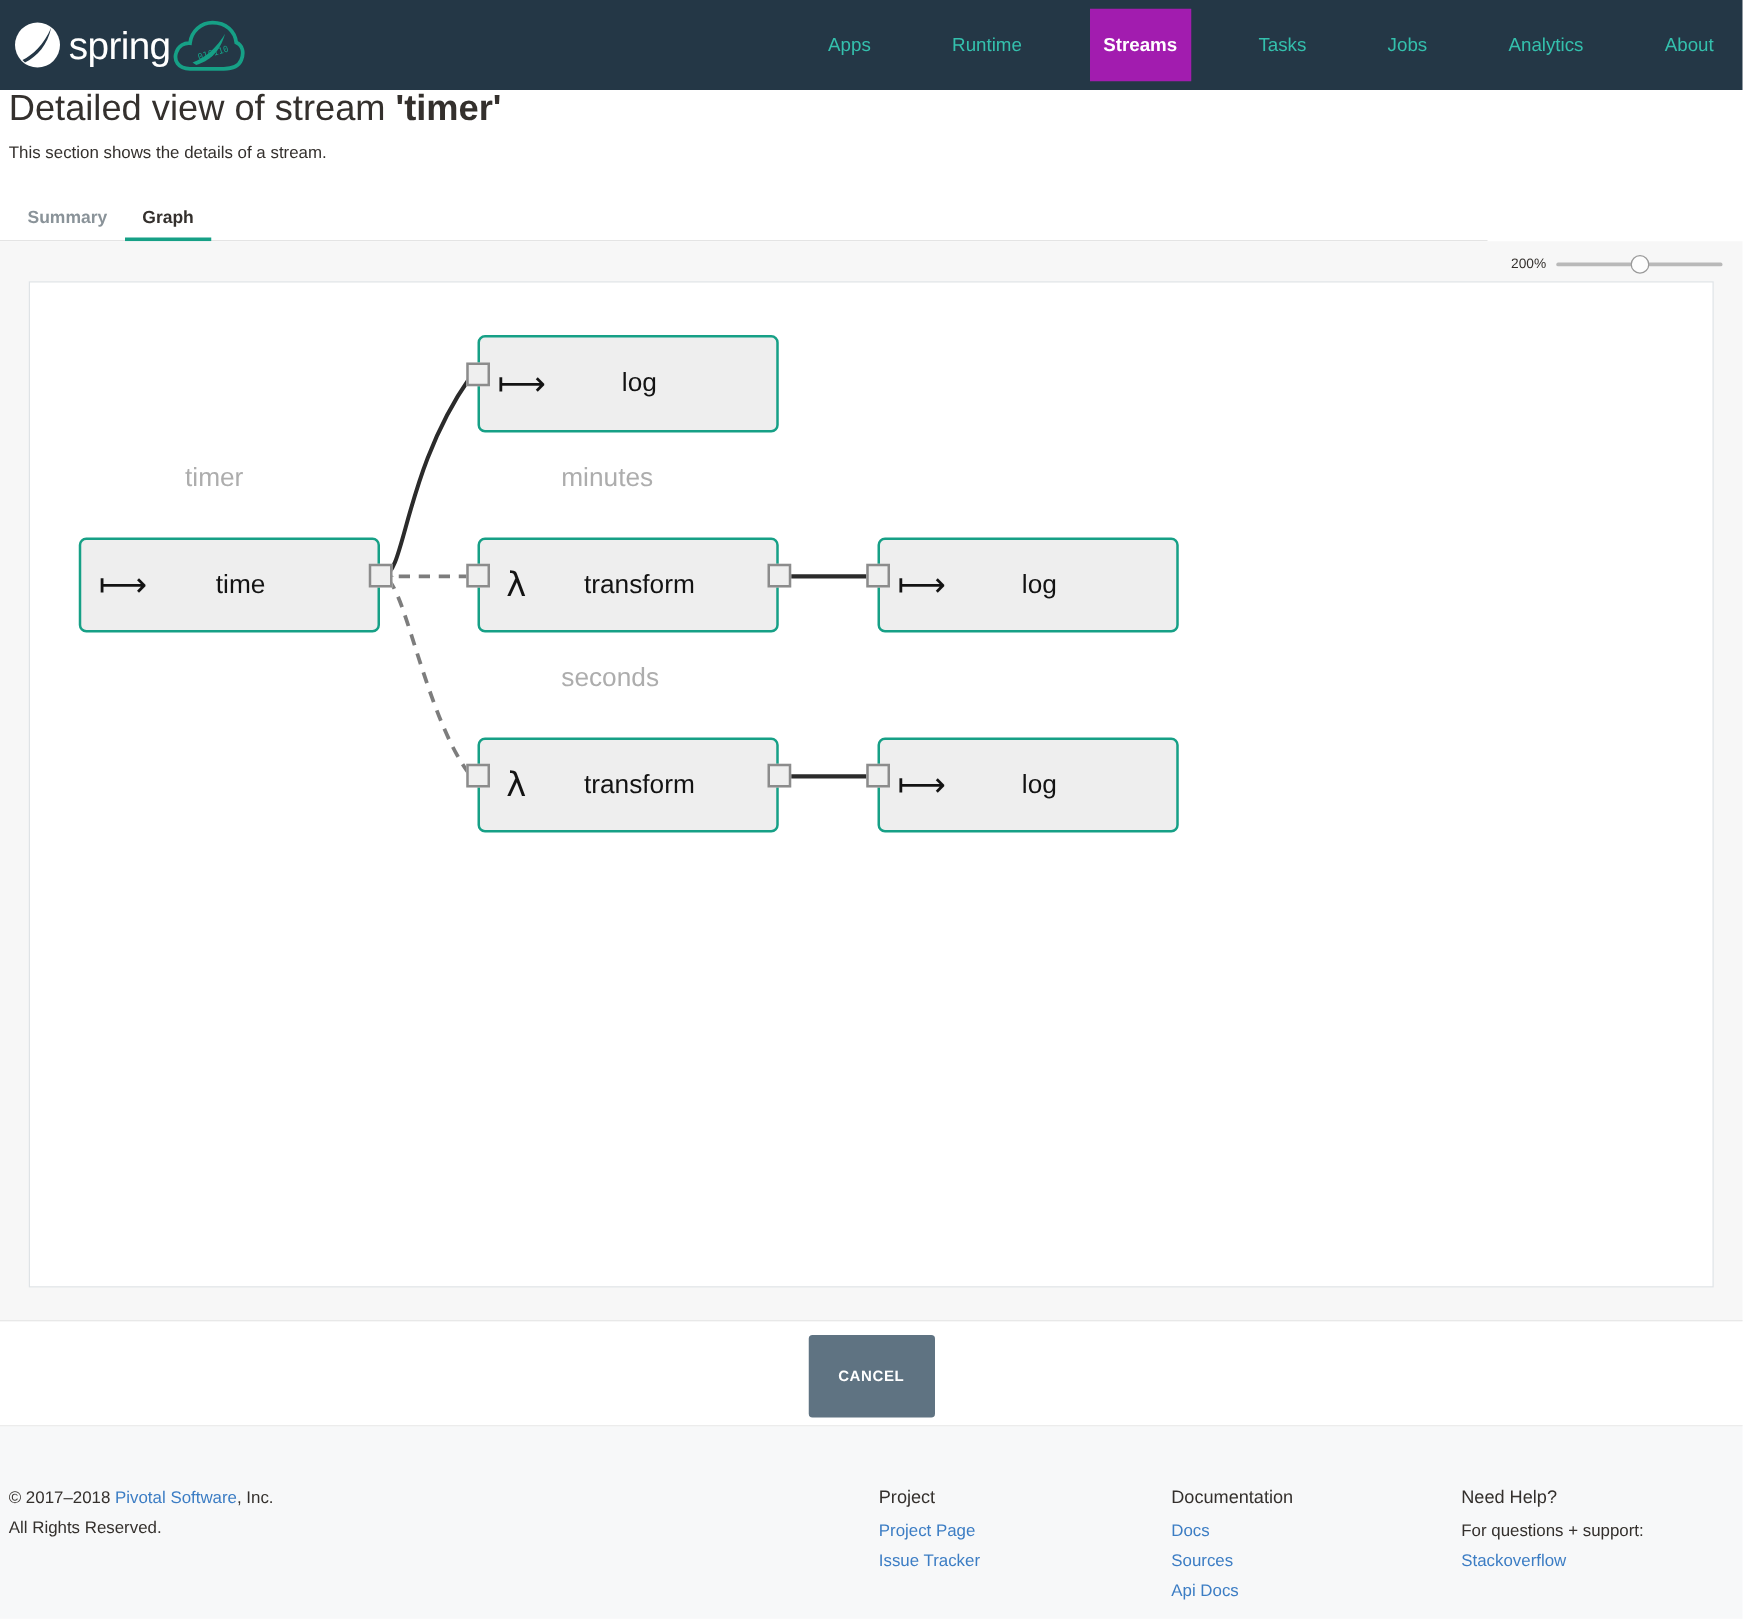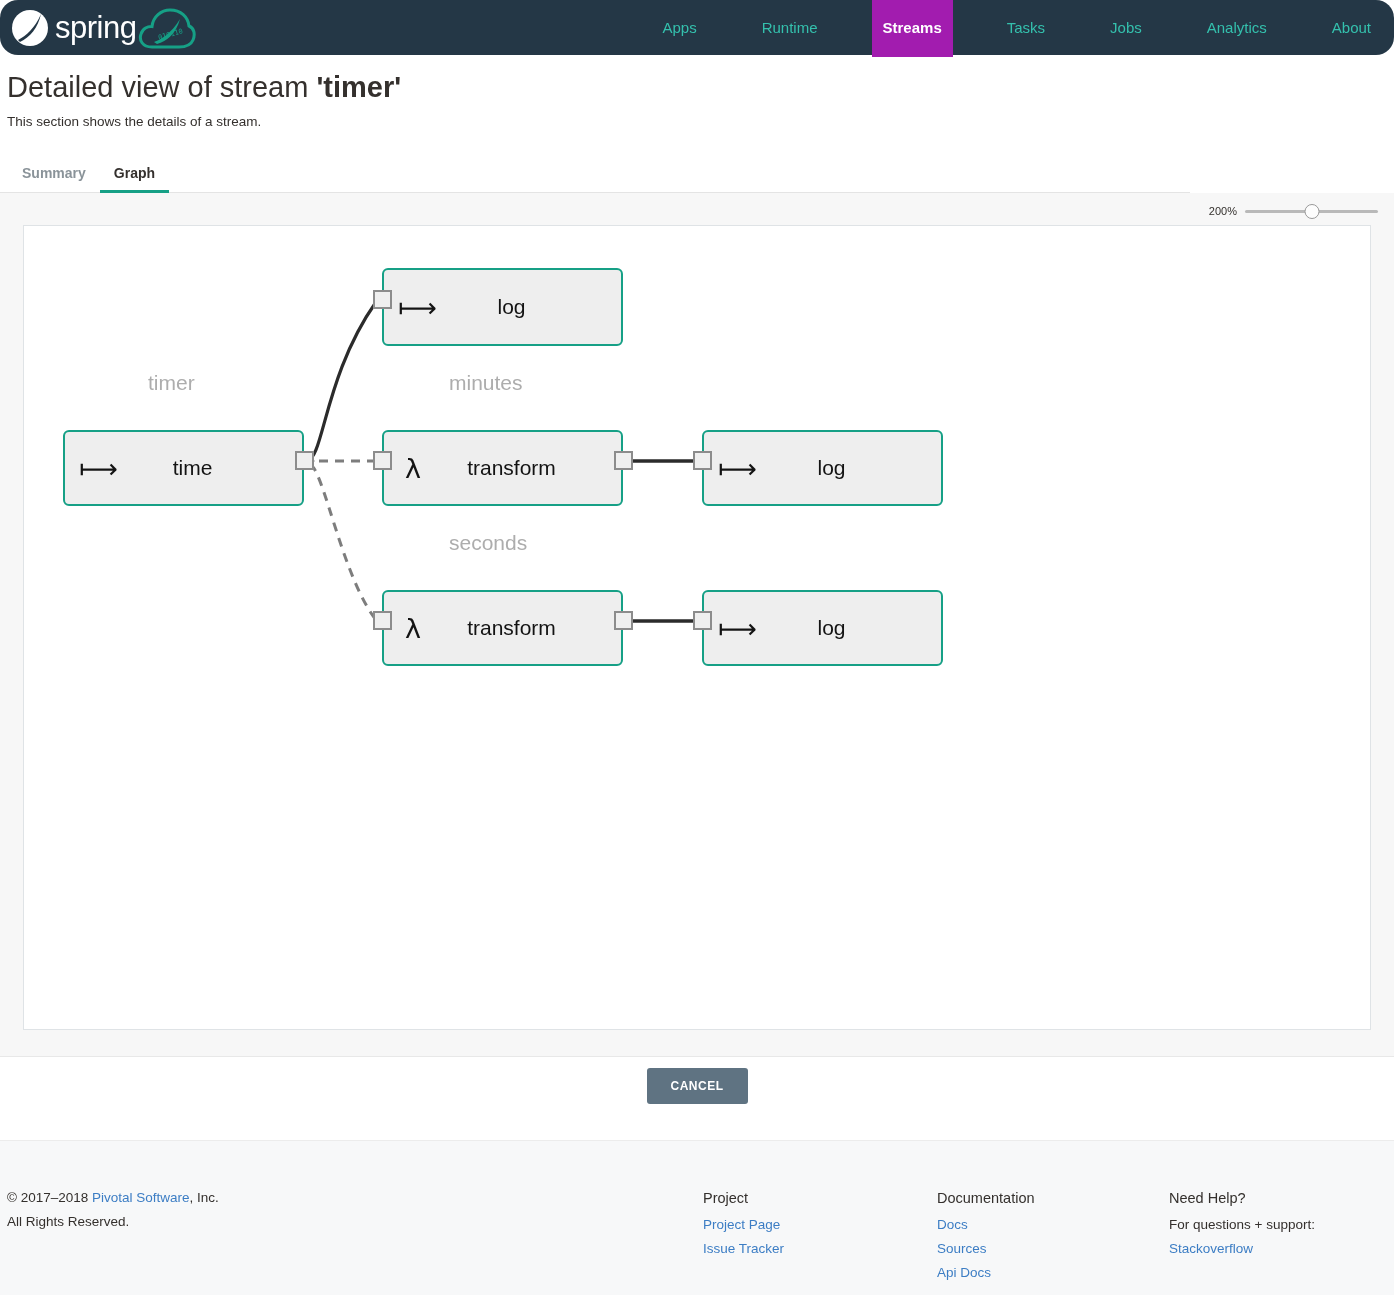--- a/index.html
+++ b/index.html
@@ -8,23 +8,23 @@
     width: 1394px; height: 1295px;
     background: #ffffff;
     font-family: "Liberation Sans", sans-serif;
     color: #34302d;
     overflow: hidden;
   }
 
   
   .navbar {
     position: absolute; left: 0; top: 0;
-    width: 1394px; height: 55px;
+    width: 1394px; height: 72px;
     background: #243746;
-    display: flex; align-items: center; border-radius: 18px;
+    display: flex; align-items: center;
   }
   .brand {
     display: flex; align-items: center;
     margin-left: 8px; height: 58px;
   }
   .brand-leafmark { width: 44px; height: 44px; }
   .brand-word {
     color: #ffffff; font-size: 31px; font-weight: 400;
     letter-spacing: -0.5px; margin-left: 3px; line-height: 1;
   }
@@ -132,21 +132,21 @@
     cursor: pointer;
   }
 
   
   .cancel-wrap {
     position: absolute; left: 0; top: 1068px; width: 1394px;
     display: flex; justify-content: center;
   }
   .cancel-btn {
     background: #5f7382; color: #ffffff; border: none;
-    border-radius: 3px; padding: 11px 24px;
+    border-radius: 3px; padding: 26px 24px;
     font-size: 12px; font-weight: 700; letter-spacing: 0.5px;
     cursor: pointer; font-family: "Liberation Sans", sans-serif;
   }
 
   
   .footer {
     position: absolute; left: 0; top: 1140px;
     width: 1394px; height: 155px;
     background: #f7f8f9;
     border-top: 1px solid #ececec;

